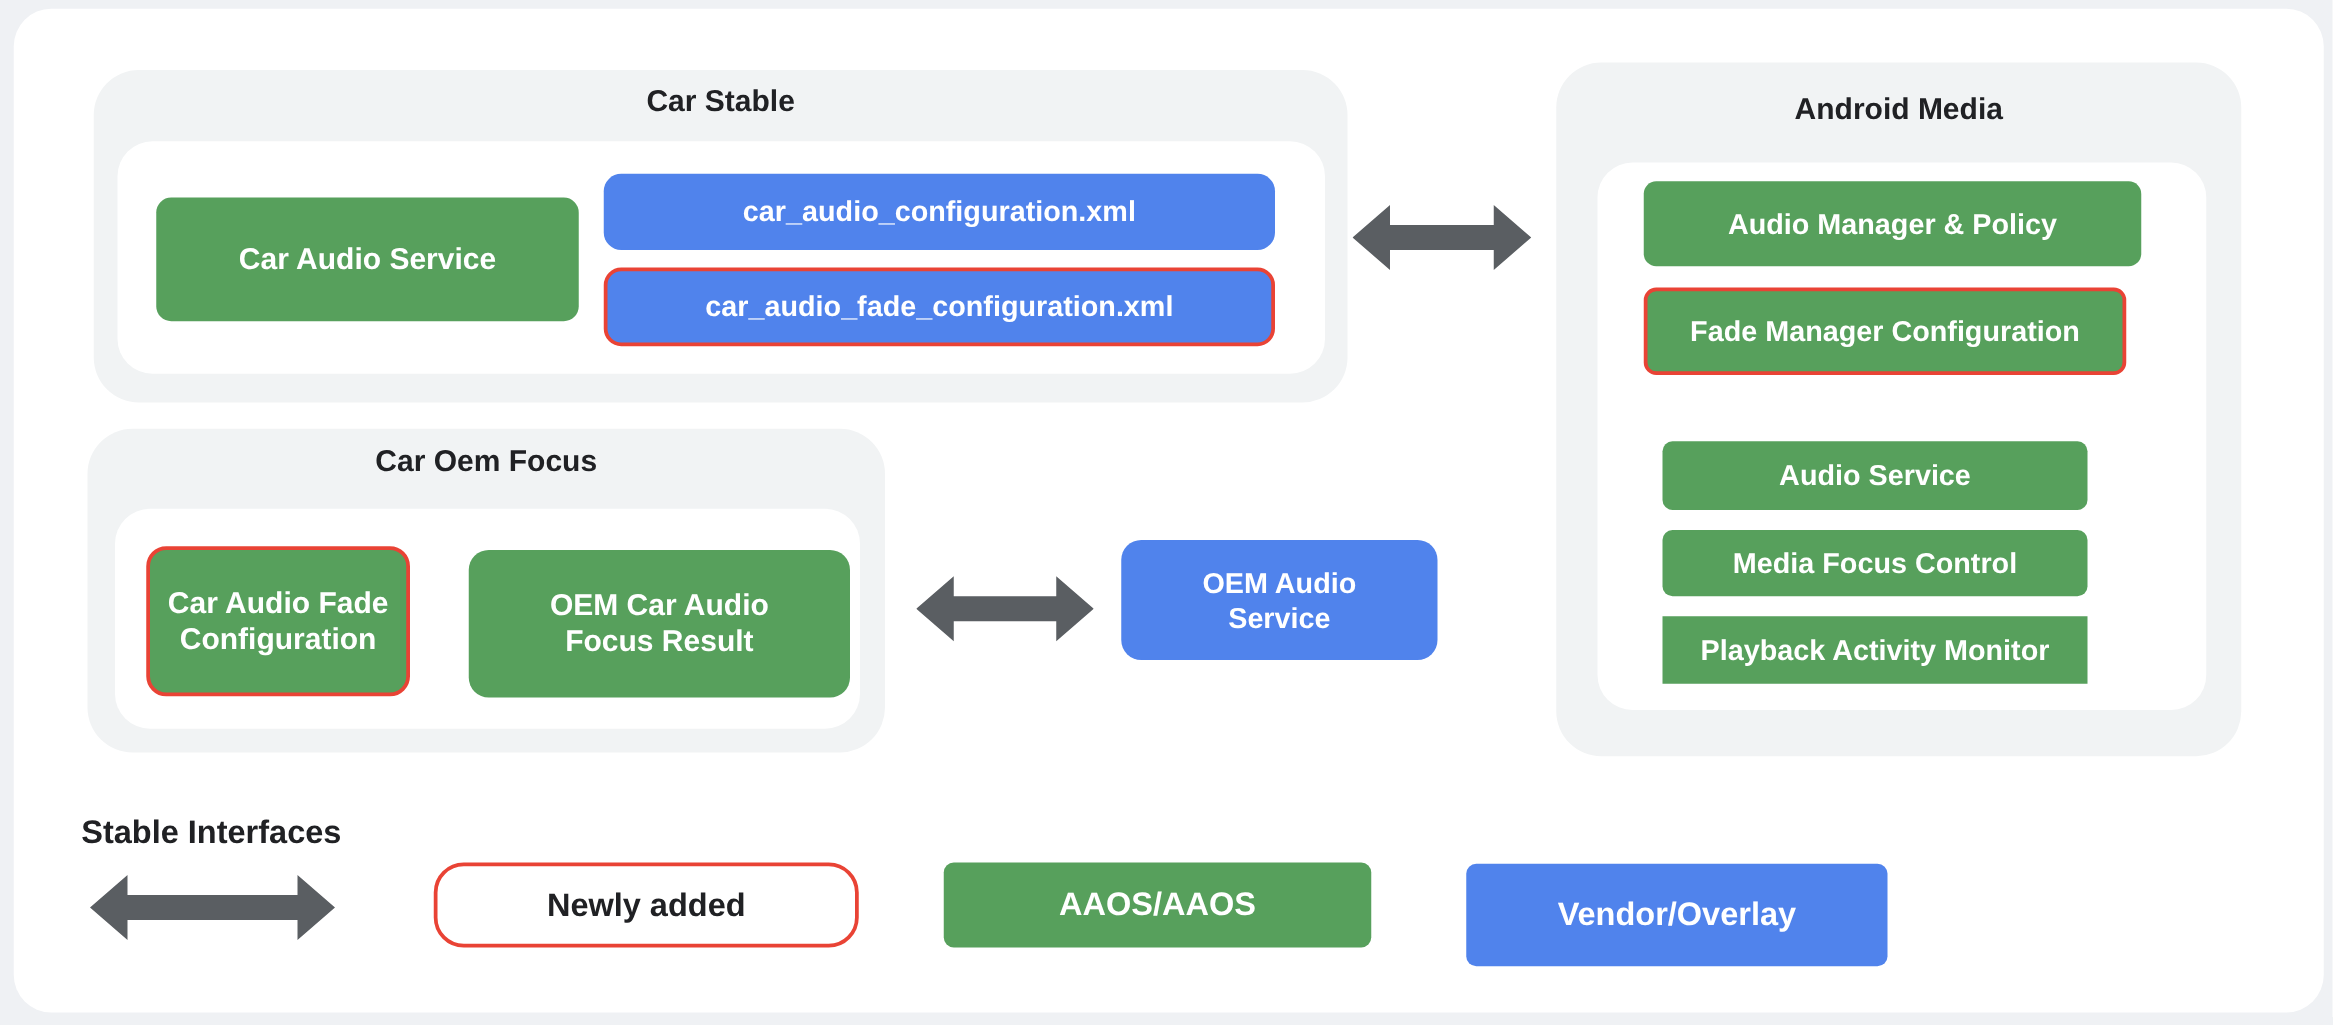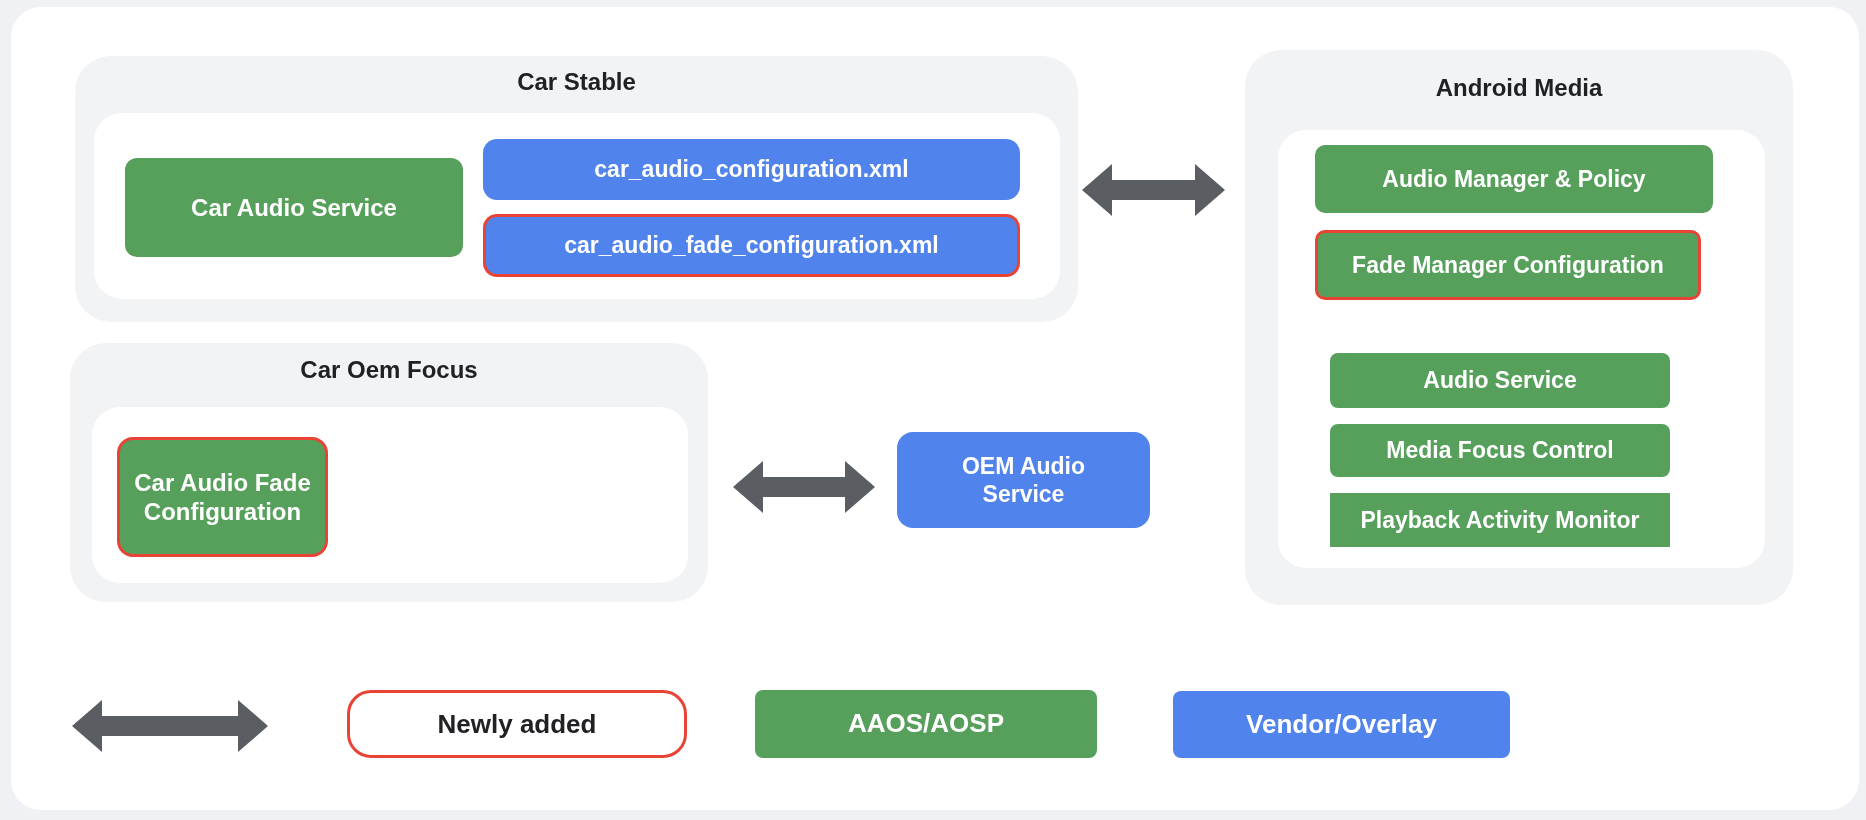--- a/index.html
+++ b/index.html
@@ -71,28 +71,32 @@
   <div class="box green fs23" style="left:1330px; top:424px; width:340px; height:53px; border-radius:8px;text-align:right;">Media Focus Control</div>
   <div class="box green fs23" style="left:1330px; top:493px; width:340px; height:54px; border-radius:0;">Playback Activity Monitor</div>
 
   <div class="gray-panel" style="left:70px; top:343px; width:638px; height:259px;">
     <div class="panel-title" style="top:13px;">Car Oem Focus</div>
   </div>
   <div class="white-panel" style="left:92px; top:407px; width:596px; height:176px;"></div>
   <div class="box green fs24 red-border" style="left:117px; top:437px; width:211px; height:120px; border-radius:16px;">
     <span style="max-width:185px;">Car Audio Fade Configuration</span>
   </div>
+  <div class="box green fs24" style="left:375px; top:440px; width:305px; height:118px; border-radius:16px;">
+    <span style="max-width:215px;">OEM Car Audio Focus Result</span>
+  </div>
 
   <svg class="arrow" style="left:733px; top:459px;" width="142" height="56" viewBox="0 0 142 56">
     <polygon points="0,28 30,2 30,18 112,18 112,2 142,28 112,54 112,38 30,38 30,54" fill="#5A5E62"></polygon>
   </svg>
 
   <div class="box blue fs23" style="left:897px; top:432px; width:253px; height:96px; border-radius:16px;">
     <span style="max-width:160px;">OEM Audio Service</span>
   </div>
 
+  <div class="legend-label" style="left:65px; top:650px;">Stable Interfaces</div>
   <svg class="arrow" style="left:72px; top:698px;" width="196" height="56" viewBox="0 0 196 56">
     <polygon points="0,28 30,2 30,18 166,18 166,2 196,28 166,54 166,38 30,38 30,54" fill="#5A5E62"></polygon>
   </svg>
   <div class="newly-box" style="left:347px; top:690px; width:340px; height:68px;">Newly added</div>
-  <div class="box green fs26" style="left:755px; top:690px; width:342px; height:68px; border-radius:8px;">AAOS/AOSP</div>
-  <div class="box blue fs26" style="left:1173px; top:691px; width:337px; height:67px; border-radius:8px;">Vendor/Overlay</div>
+  <div class="box green fs26" style="left:755px; top:690px; width:342px; height:68px; border-radius:8px;">AAOS/AAOS</div>
+  <div class="box blue fs26" style="left:1173px; top:691px; width:337px; height:82px; border-radius:8px;">Vendor/Overlay</div>
 </div>
 
 </body></html>

